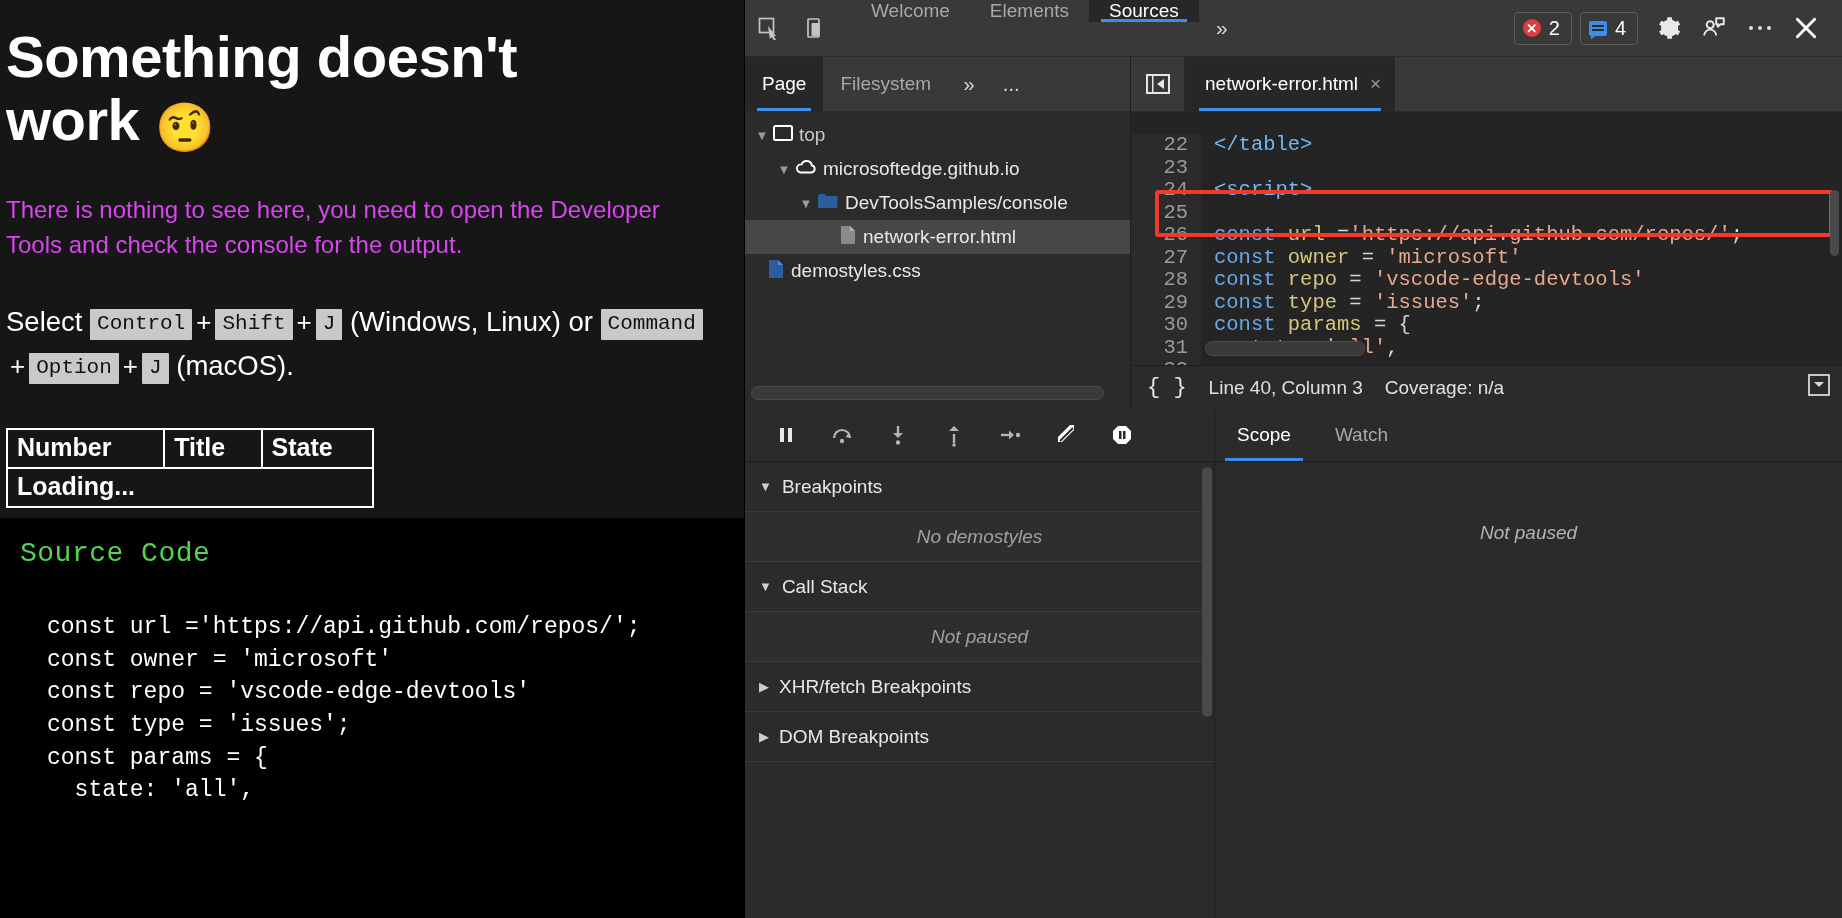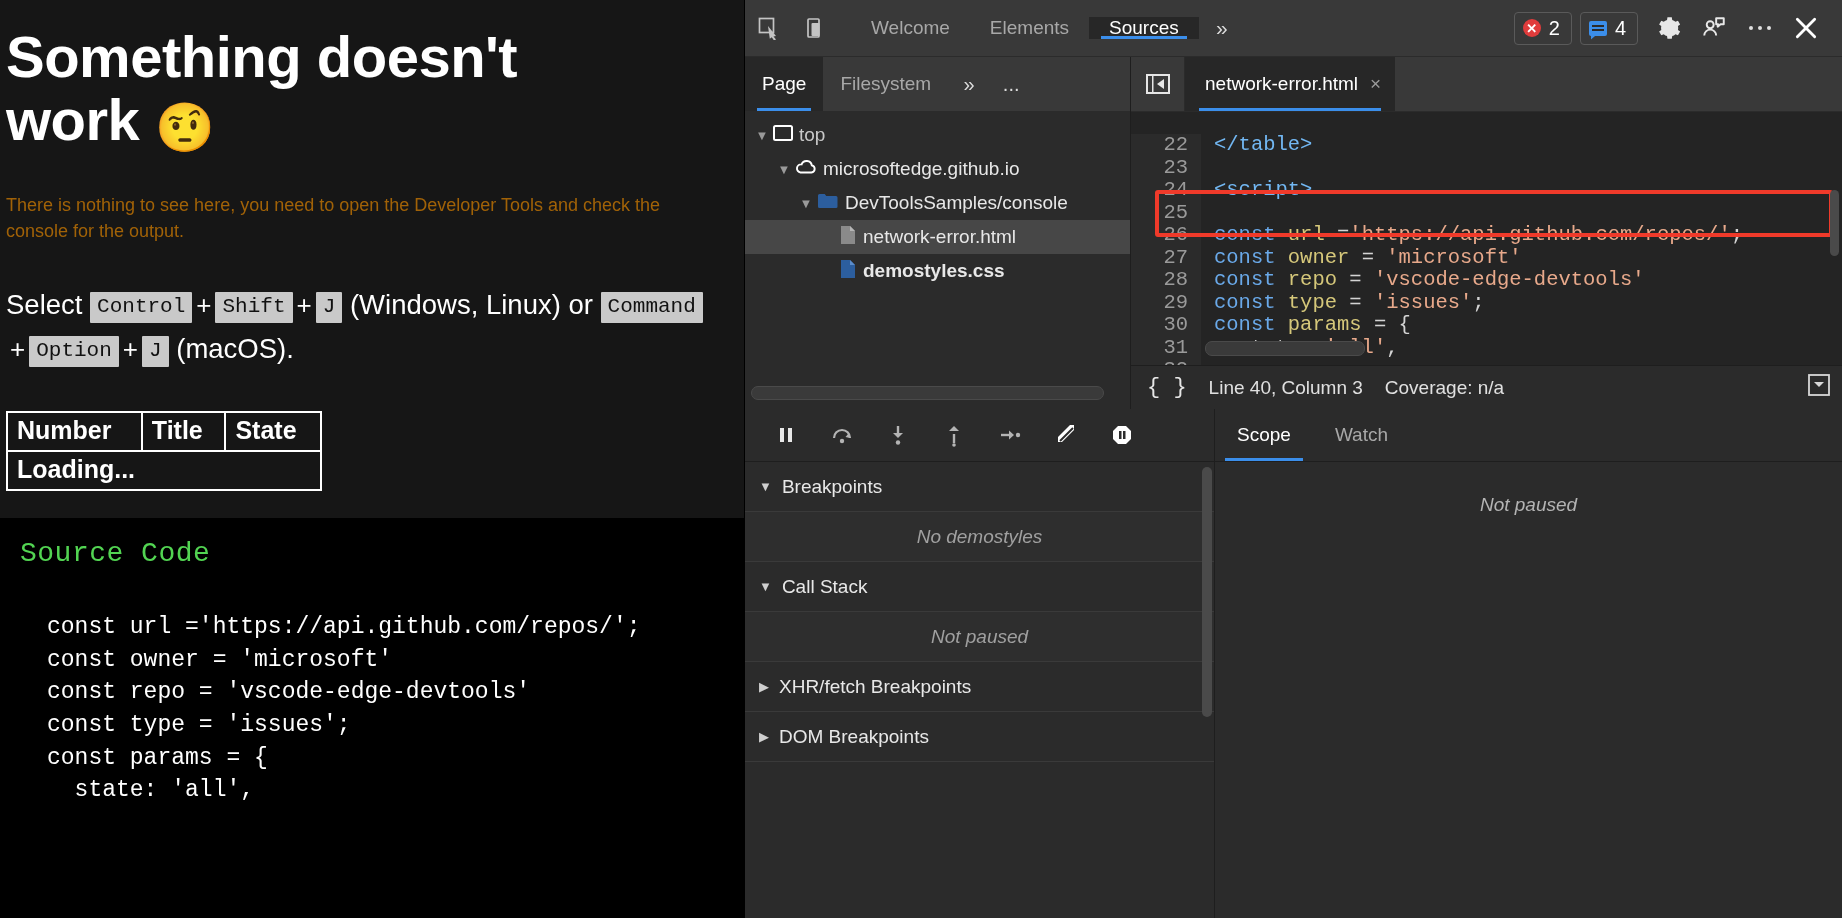--- a/index.html
+++ b/index.html
@@ -25,24 +25,24 @@
     font-size: 58px;
     font-weight: bold;
     line-height: 1.08;
     letter-spacing: -0.5px;
     color: #fff;
     max-width: 700px;
   }
   .emoji { font-size: 48px; vertical-align: -4px; }
   .page-para {
     margin-top: 40px;
-    font-size: 18px;
+    font-size: 24px;
     line-height: 1.42;
     max-width: 730px;
-    color: #a16207;
+    color: #d946ef;
   }
   .page-select {
     margin-top: 38px;
     font-size: 27.5px;
     line-height: 1.6;
     color: #fff;
   }
   kbd {
     font-family: "Liberation Mono", monospace;
     background: #c9c9c9;
@@ -52,21 +52,21 @@
     border-radius: 1px;
     display: inline-block;
     line-height: 1.15;
     vertical-align: 2px;
   }
   .plus { font-size: 26px; padding: 0 4px; }
 
   .issues-table {
     margin-top: 40px;
     border-collapse: collapse;
-    width: 316px;
+    width: 368px;
     background: #161616;
   }
   .issues-table th, .issues-table td {
     border: 2px solid #ffffff;
     color: #fff;
     font-size: 25px;
     padding: 3px 9px 5px 9px;
     text-align: left;
   }
   .issues-table th { font-weight: bold; }
@@ -115,21 +115,21 @@
     align-items: stretch;
     flex: 0 0 57px;
     border-bottom: 1px solid #2b2b2b;
   }
   .dt-tool-btn {
     width: 48px;
     display: flex; align-items: center; justify-content: center;
     cursor: pointer;
   }
   .dt-tool-btn svg { display:block; }
-  .dt-tabs { display: flex; align-items: center; margin-left: 10px; }
+  .dt-tabs { display: flex; align-items: flex-start; margin-left: 10px; }
   .dt-tab {
     padding: 0 20px;
     display: flex; align-items: center;
     font-size: 19px;
     color: #a8a8a8;
     position: relative;
     cursor: pointer;
   }
   .dt-tab.active {
     color: #ffffff;
@@ -307,21 +307,21 @@
     height: 50px; display: flex; align-items: center; justify-content: center;
     color: #a0a0a0; font-size: 19px; font-style: italic;
     border-bottom: 1px solid #3a3a3a;
     background: #2e2e2e;
   }
   .debug-vscroll {
     position: absolute; right: 2px; top: 58px; width: 10px; height: 250px;
     background: #4a4a4a; border-radius: 5px;
   }
 
-  .scope-pane { flex: 1 1 auto; background: #2b2b2b; display: flex; flex-direction: column; min-width: 0; }
+  .scope-pane { flex: 1 1 auto; background: #2b2b2b; display: flex; flex-direction: column; min-width: 0; gap: 28px; }
   .scope-tabs {
     height: 53px; flex: 0 0 53px; background: #2b2b2b;
     display: flex; align-items: stretch; border-bottom: 1px solid #1e1e1e;
   }
   .scope-tab {
     padding: 0 22px; display: flex; align-items: center;
     font-size: 19px; color: #a8a8a8; position: relative; cursor: pointer;
   }
   .scope-tab.active { color: #fff; }
   .scope-tab.active:after {
@@ -486,21 +486,21 @@
 
           <div class="tree-row selected" style="padding-left:72px;">
             <span class="twisty"></span>
             <span><svg width="18" height="20" viewBox="0 0 18 20">
                   <path d="M2 1h9l5 5v13H2z" fill="#8a8a8a"></path>
                   <path d="M11 1l5 5h-5z" fill="#b5b5b5"></path>
                 </svg></span>
             <span class="tree-label">network-error.html</span>
           </div>
 
-          <div class="tree-row" style="padding-left:72px;font-weight:bold;">
+          <div class="tree-row" style="">
             <span class="twisty"></span>
             <span><svg width="18" height="20" viewBox="0 0 18 20">
                   <path d="M2 1h9l5 5v13H2z" fill="#2c5e9e"></path>
                   <path d="M11 1l5 5h-5z" fill="#5b8ccb"></path>
                 </svg></span>
             <span class="tree-label">demostyles.css</span>
           </div>
         </div>
         <div class="nav-hscroll"></div>
       </div>

